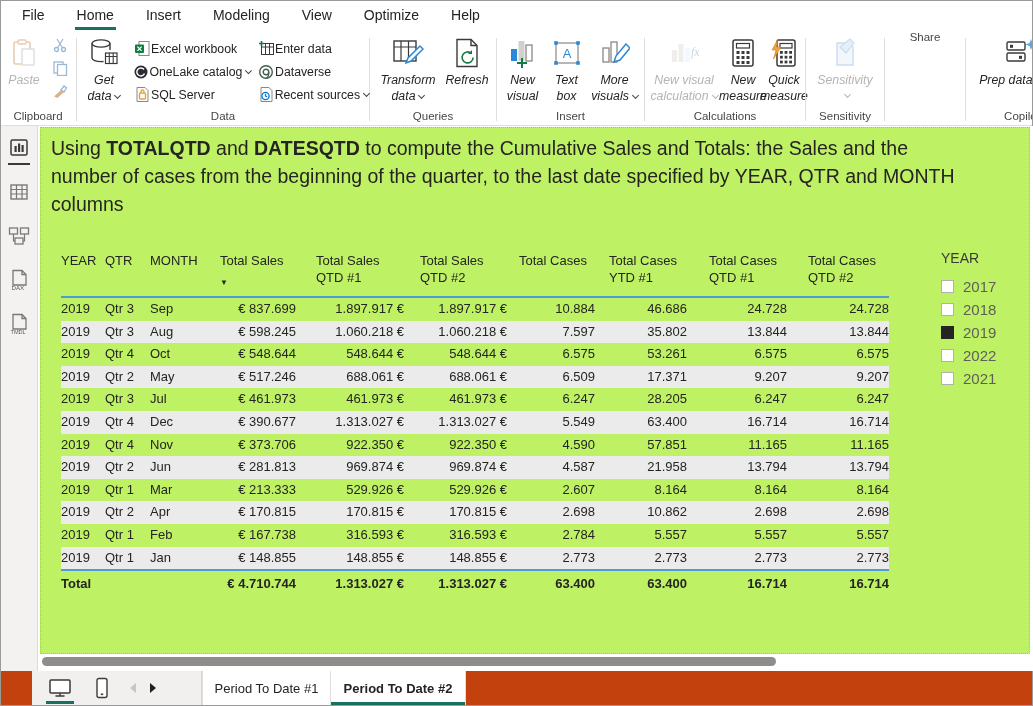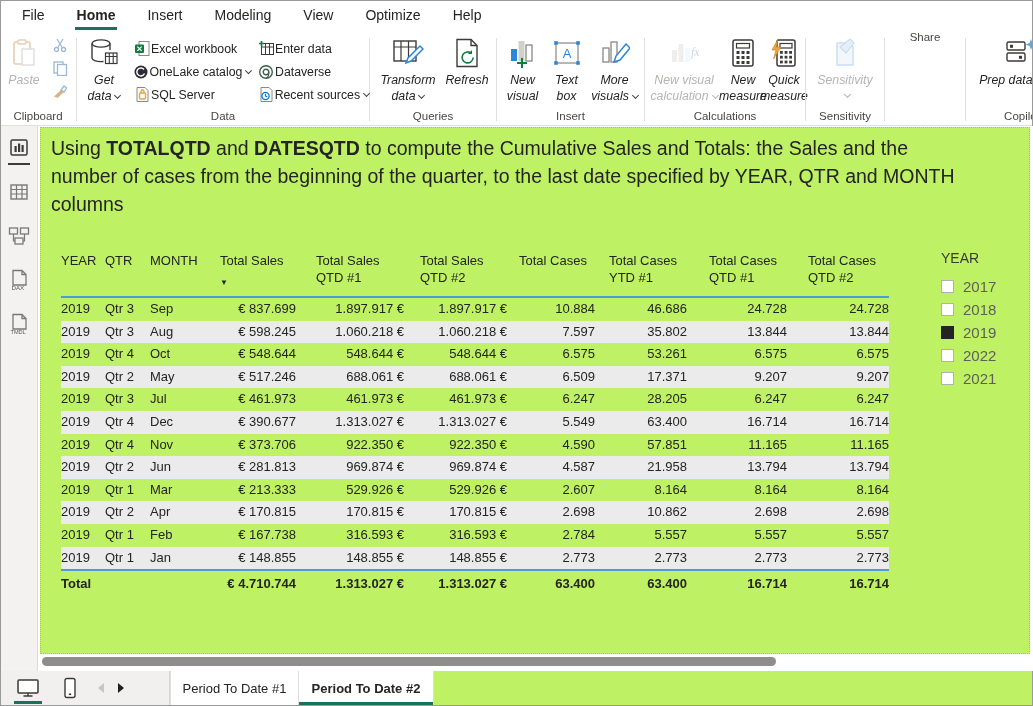--- a/index.html
+++ b/index.html
@@ -4,21 +4,21 @@
 <style>
   :root{ --accent:#17735f; --ink:#252423; --gray:#605e5c; --line:#e1dfdd; --blue:#2b88d8; --green:#107c41; }
   *{box-sizing:border-box;}
   html,body{margin:0;padding:0;background:#fff;}
   body{font-family:"Liberation Sans",sans-serif;color:var(--ink);}
   .window{position:relative;width:1033px;height:706px;background:#fff;overflow:hidden;outline:1px solid #9a9a9a;outline-offset:-1px;}
 
   
   .menubar{display:flex;align-items:stretch;height:30px;padding-left:10px;font-size:14px;}
   .menu-item{display:flex;align-items:center;padding:0 12px;margin-right:8px;position:relative;cursor:pointer;white-space:nowrap;}
-  .menu-item.active{font-weight:700;}
+  .menu-item.active{font-weight:400;}
   .menu-item.active::after{content:"";position:absolute;left:10px;right:10px;bottom:0;height:3px;background:var(--accent);}
 
   
   .ribbon{display:flex;height:96px;border-bottom:1px solid var(--line);align-items:stretch;}
   .group{display:flex;flex-direction:column;flex:0 0 auto;}
   .gc{flex:1;display:flex;align-items:flex-start;justify-content:center;padding-top:3px;}
   .group-label{text-align:center;font-size:11.5px;color:#484644;padding:1px 0 3px;white-space:nowrap;}
   .gsep{width:1px;background:var(--line);margin:8px 0 4px;flex:0 0 1px;}
   .bigbtn{display:flex;flex-direction:column;align-items:center;padding-top:2px;font-size:12.3px;line-height:1.3;text-align:center;cursor:pointer;color:var(--ink);}
   .bicon{height:36px;display:flex;align-items:center;justify-content:center;margin-bottom:2px;}
@@ -61,21 +61,21 @@
   .slicer{position:absolute;left:900px;top:122px;width:92px;cursor:default;}
   .slicer-title{font-size:14px;color:#3b3a39;margin-bottom:9px;}
   .slicer-item{display:flex;align-items:center;gap:9px;height:23px;font-size:15px;color:var(--gray);cursor:pointer;}
   .cbx{width:13px;height:13px;border:1px solid #b3b1af;background:#fff;flex:0 0 13px;}
   .cbx.checked{background:#252423;border-color:#252423;}
 
   
   .hthumb{position:absolute;left:4px;top:531px;width:734px;height:9px;border-radius:5px;background:#8f8d8b;cursor:pointer;}
 
   
-  .footer{display:flex;height:34px;background:#bef264;align-items:stretch;}
+  .footer{display:flex;height:34px;background:#c2410c;align-items:stretch;padding-left:32px;}
   .view-controls{width:170px;background:#f1f0ef;border-right:1px solid #d6d4d2;display:flex;align-items:center;padding:0 6px 0 14px;gap:14px;}
   .vc-icon{position:relative;display:flex;align-items:center;justify-content:center;width:28px;height:24px;cursor:pointer;}
   .vc-icon.active::after{content:"";position:absolute;left:0;right:0;bottom:-4px;height:3px;background:var(--accent);}
   .pg-arrow{width:0;height:0;border-style:solid;cursor:pointer;}
   .pg-arrow.left{border-width:5px 6px 5px 0;border-color:transparent #c8c6c4 transparent transparent;}
   .pg-arrow.right{border-width:5px 0 5px 6px;border-color:transparent transparent transparent #201f1e;}
   .page-tab{display:flex;align-items:center;justify-content:center;font-size:13px;border-right:1px solid #e0dedc;cursor:pointer;position:relative;background:#fff;}
   .page-tab.t1{width:129px;border-left:1px solid #e0dedc;}
   .page-tab.t2{width:135px;font-weight:700;}
   .page-tab.active::after{content:"";position:absolute;left:0;right:0;bottom:0;height:3px;background:var(--accent);}

